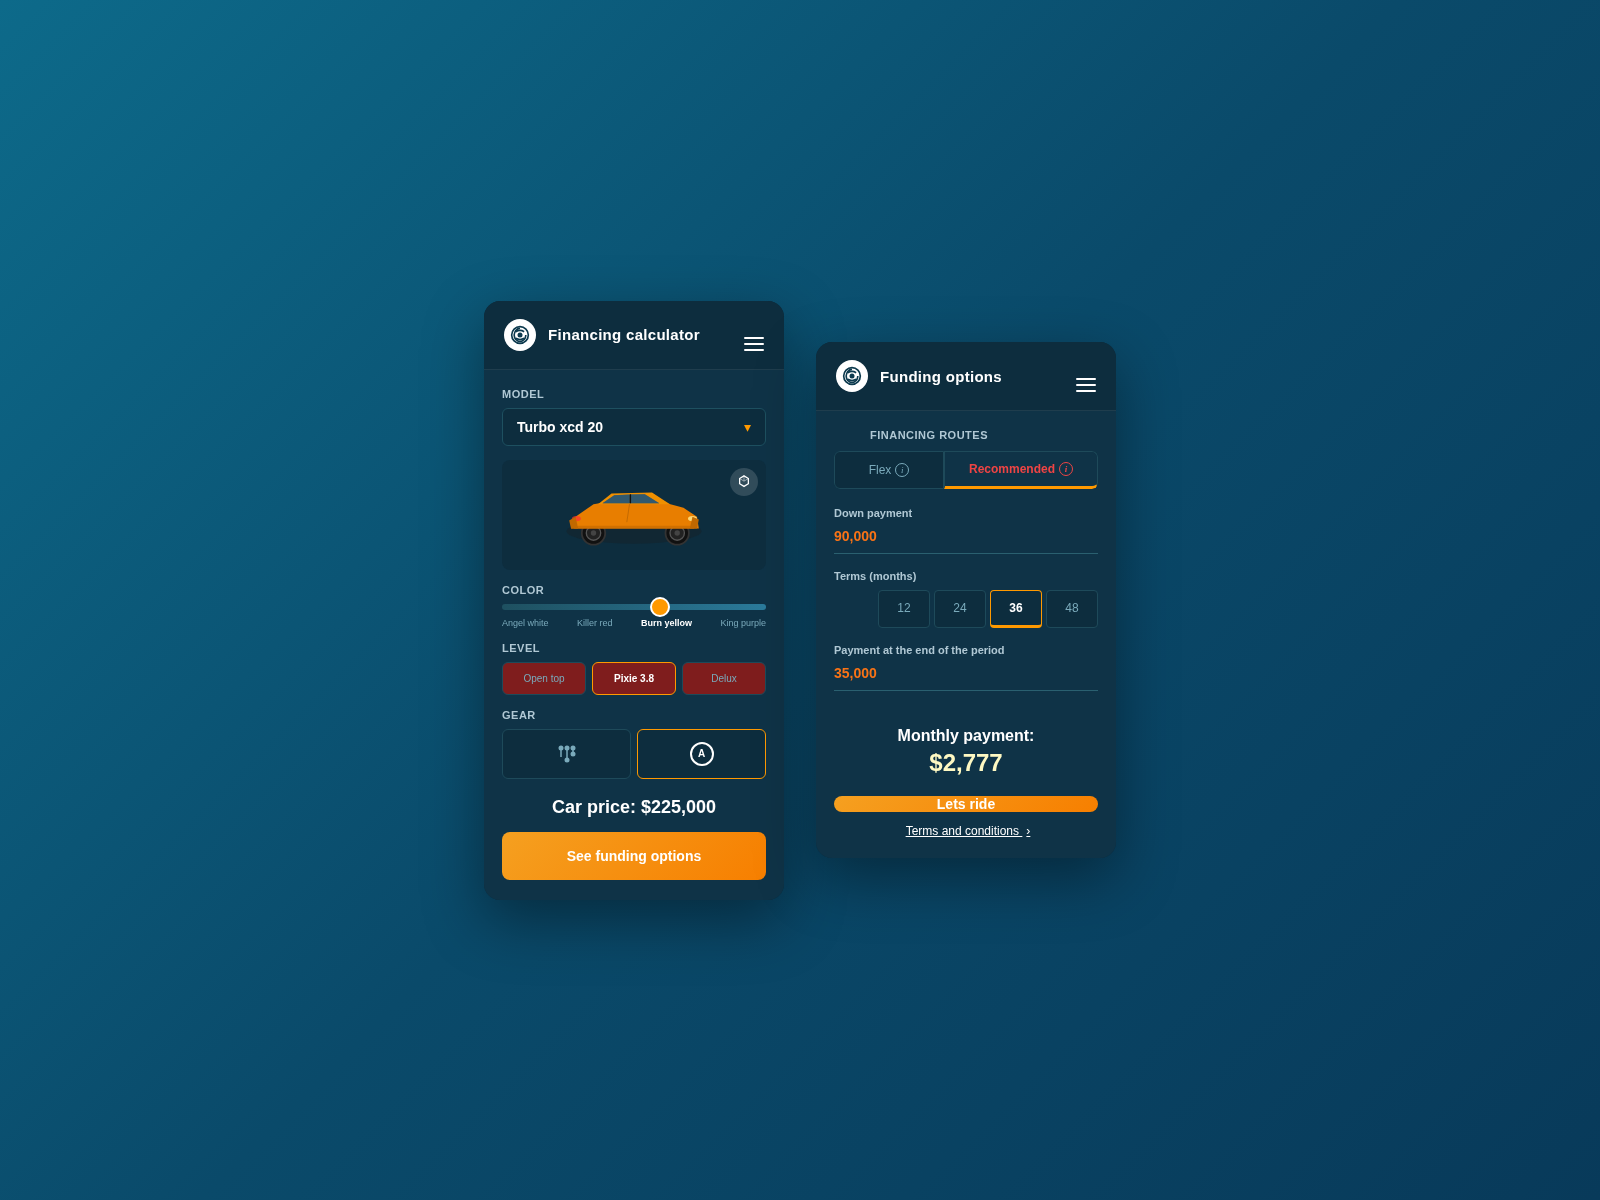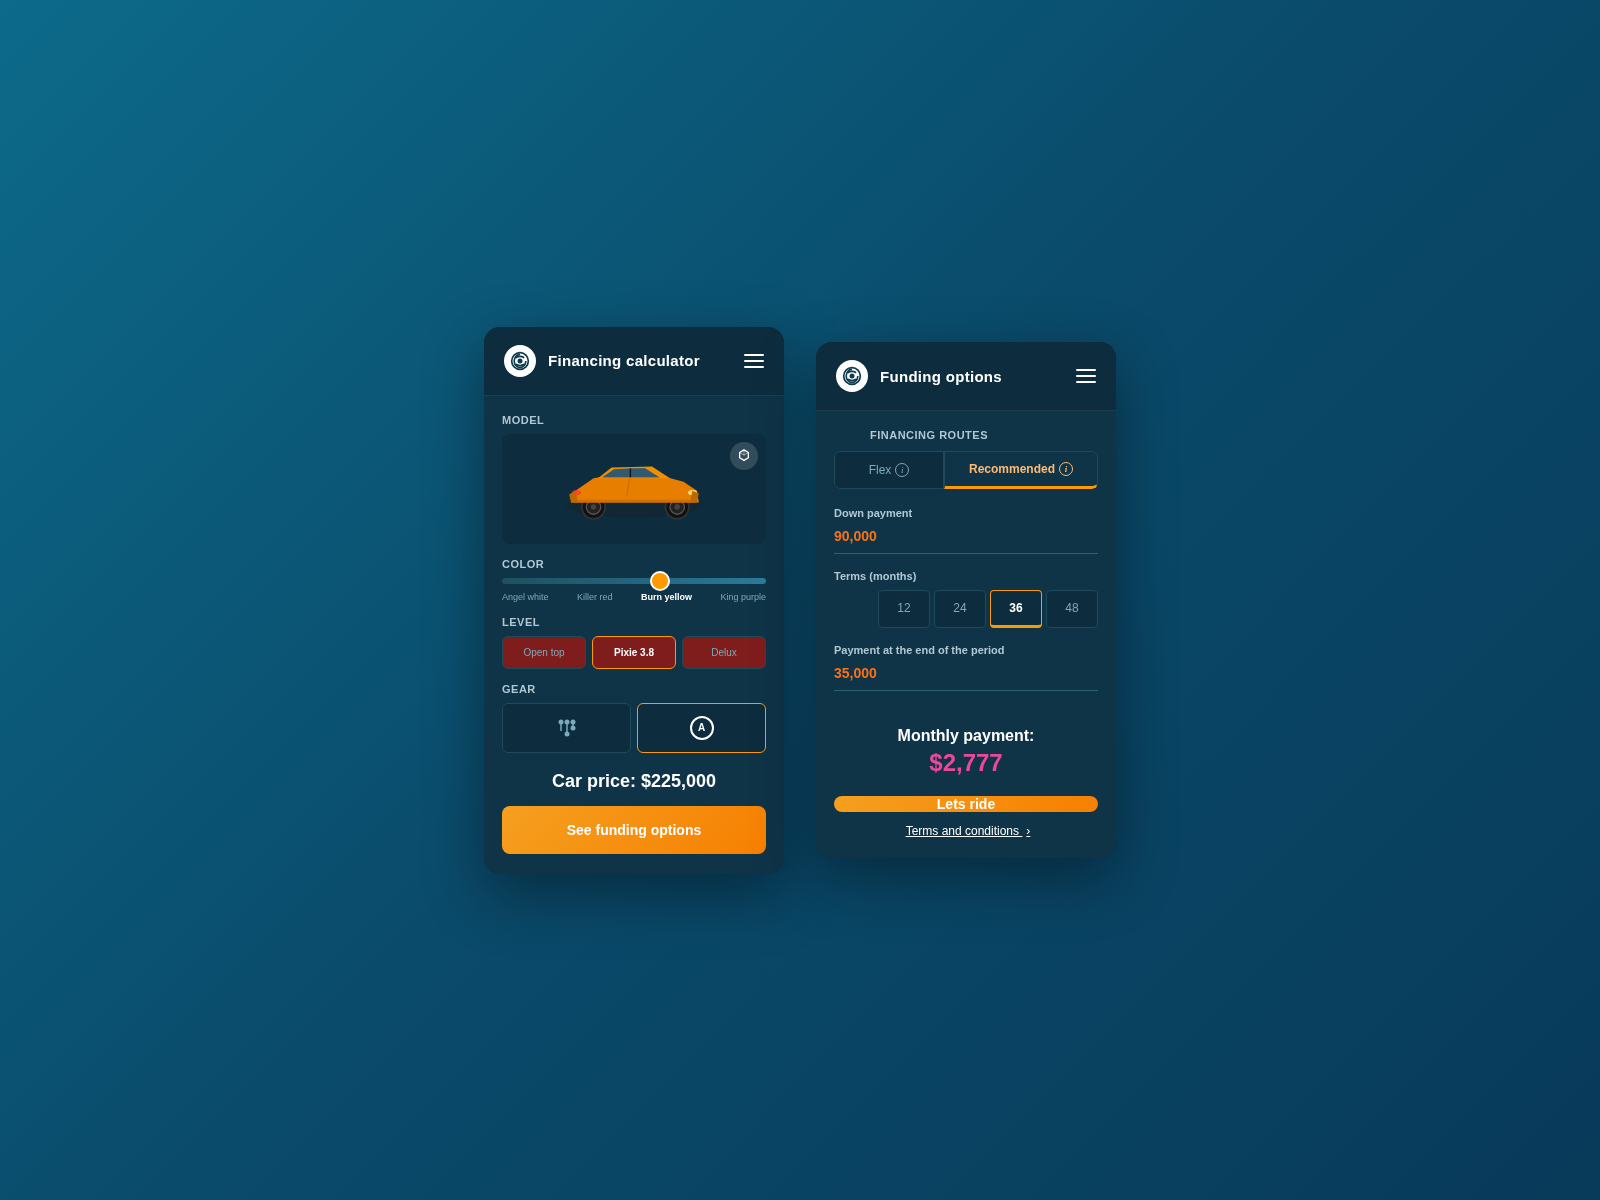--- a/index.html
+++ b/index.html
@@ -23,21 +23,21 @@
       width: 300px;
       background: #0d2d3e;
       border-radius: 16px;
       overflow: hidden;
       box-shadow: 0 20px 60px rgba(0,0,0,0.4);
     }
     .screen-header {
       background: #0d2d3e;
       padding: 18px 20px;
       display: flex;
-      align-items: center;
+      align-items: flex-end;
       justify-content: space-between;
       border-bottom: 1px solid rgba(255,255,255,0.08);
     }
     .header-left {
       display: flex;
       align-items: center;
       gap: 12px;
     }
     .logo-circle {
       width: 32px;
@@ -275,21 +275,21 @@
       gap: 4px;
       border: 1px solid #1e4a5a;
     }
     .tab:first-child {
       border-radius: 6px 0 0 6px;
     }
     .tab:last-child {
       border-radius: 0 6px 6px 0;
     }
     .tab.active {
-      color: #fdba74;
+      color: #ef4444;
       font-weight: 700;
       border-bottom: 3px solid #f90;
       background: #0f3347;
     }
     .info-icon {
       width: 14px;
       height: 14px;
       border: 1px solid currentColor;
       border-radius: 50%;
       display: inline-flex;
@@ -343,21 +343,21 @@
       text-align: center;
       padding: 20px 0 18px;
     }
     .monthly-label {
       color: white;
       font-size: 16px;
       font-weight: 700;
       margin-bottom: 4px;
     }
     .monthly-amount {
-      color: #ec4899;
+      color: #fef9c3;
       font-size: 24px;
       font-weight: 900;
     }
     .lets-ride-btn {
       width: 100%;
       padding: 0;
       background: linear-gradient(135deg, #f5a020, #f77f00);
       border: none;
       border-radius: 8px;
       color: white;
@@ -399,20 +399,24 @@
       <div class="hamburger">
         <span></span>
           <span></span>
           <span></span>
       </div>
     </div>
 
     <div class="screen-body">
       
       <div class="section-label">Model</div>
+      <div class="model-select">
+        <span class="model-select-value">Turbo xcd 20</span>
+        <span class="chevron-down">▾</span>
+      </div>
 
       
       <div class="car-image-area">
 
         <svg class="car-svg" viewBox="0 0 200 80" xmlns="http://www.w3.org/2000/svg">
 
           <ellipse cx="100" cy="58" rx="75" ry="14" fill="#1a1a1a" opacity="0.3"></ellipse>
 
           <circle cx="55" cy="60" r="13" fill="#111" stroke="#333" stroke-width="2"></circle>
           <circle cx="55" cy="60" r="8" fill="#222" stroke="#555" stroke-width="1.5"></circle>

